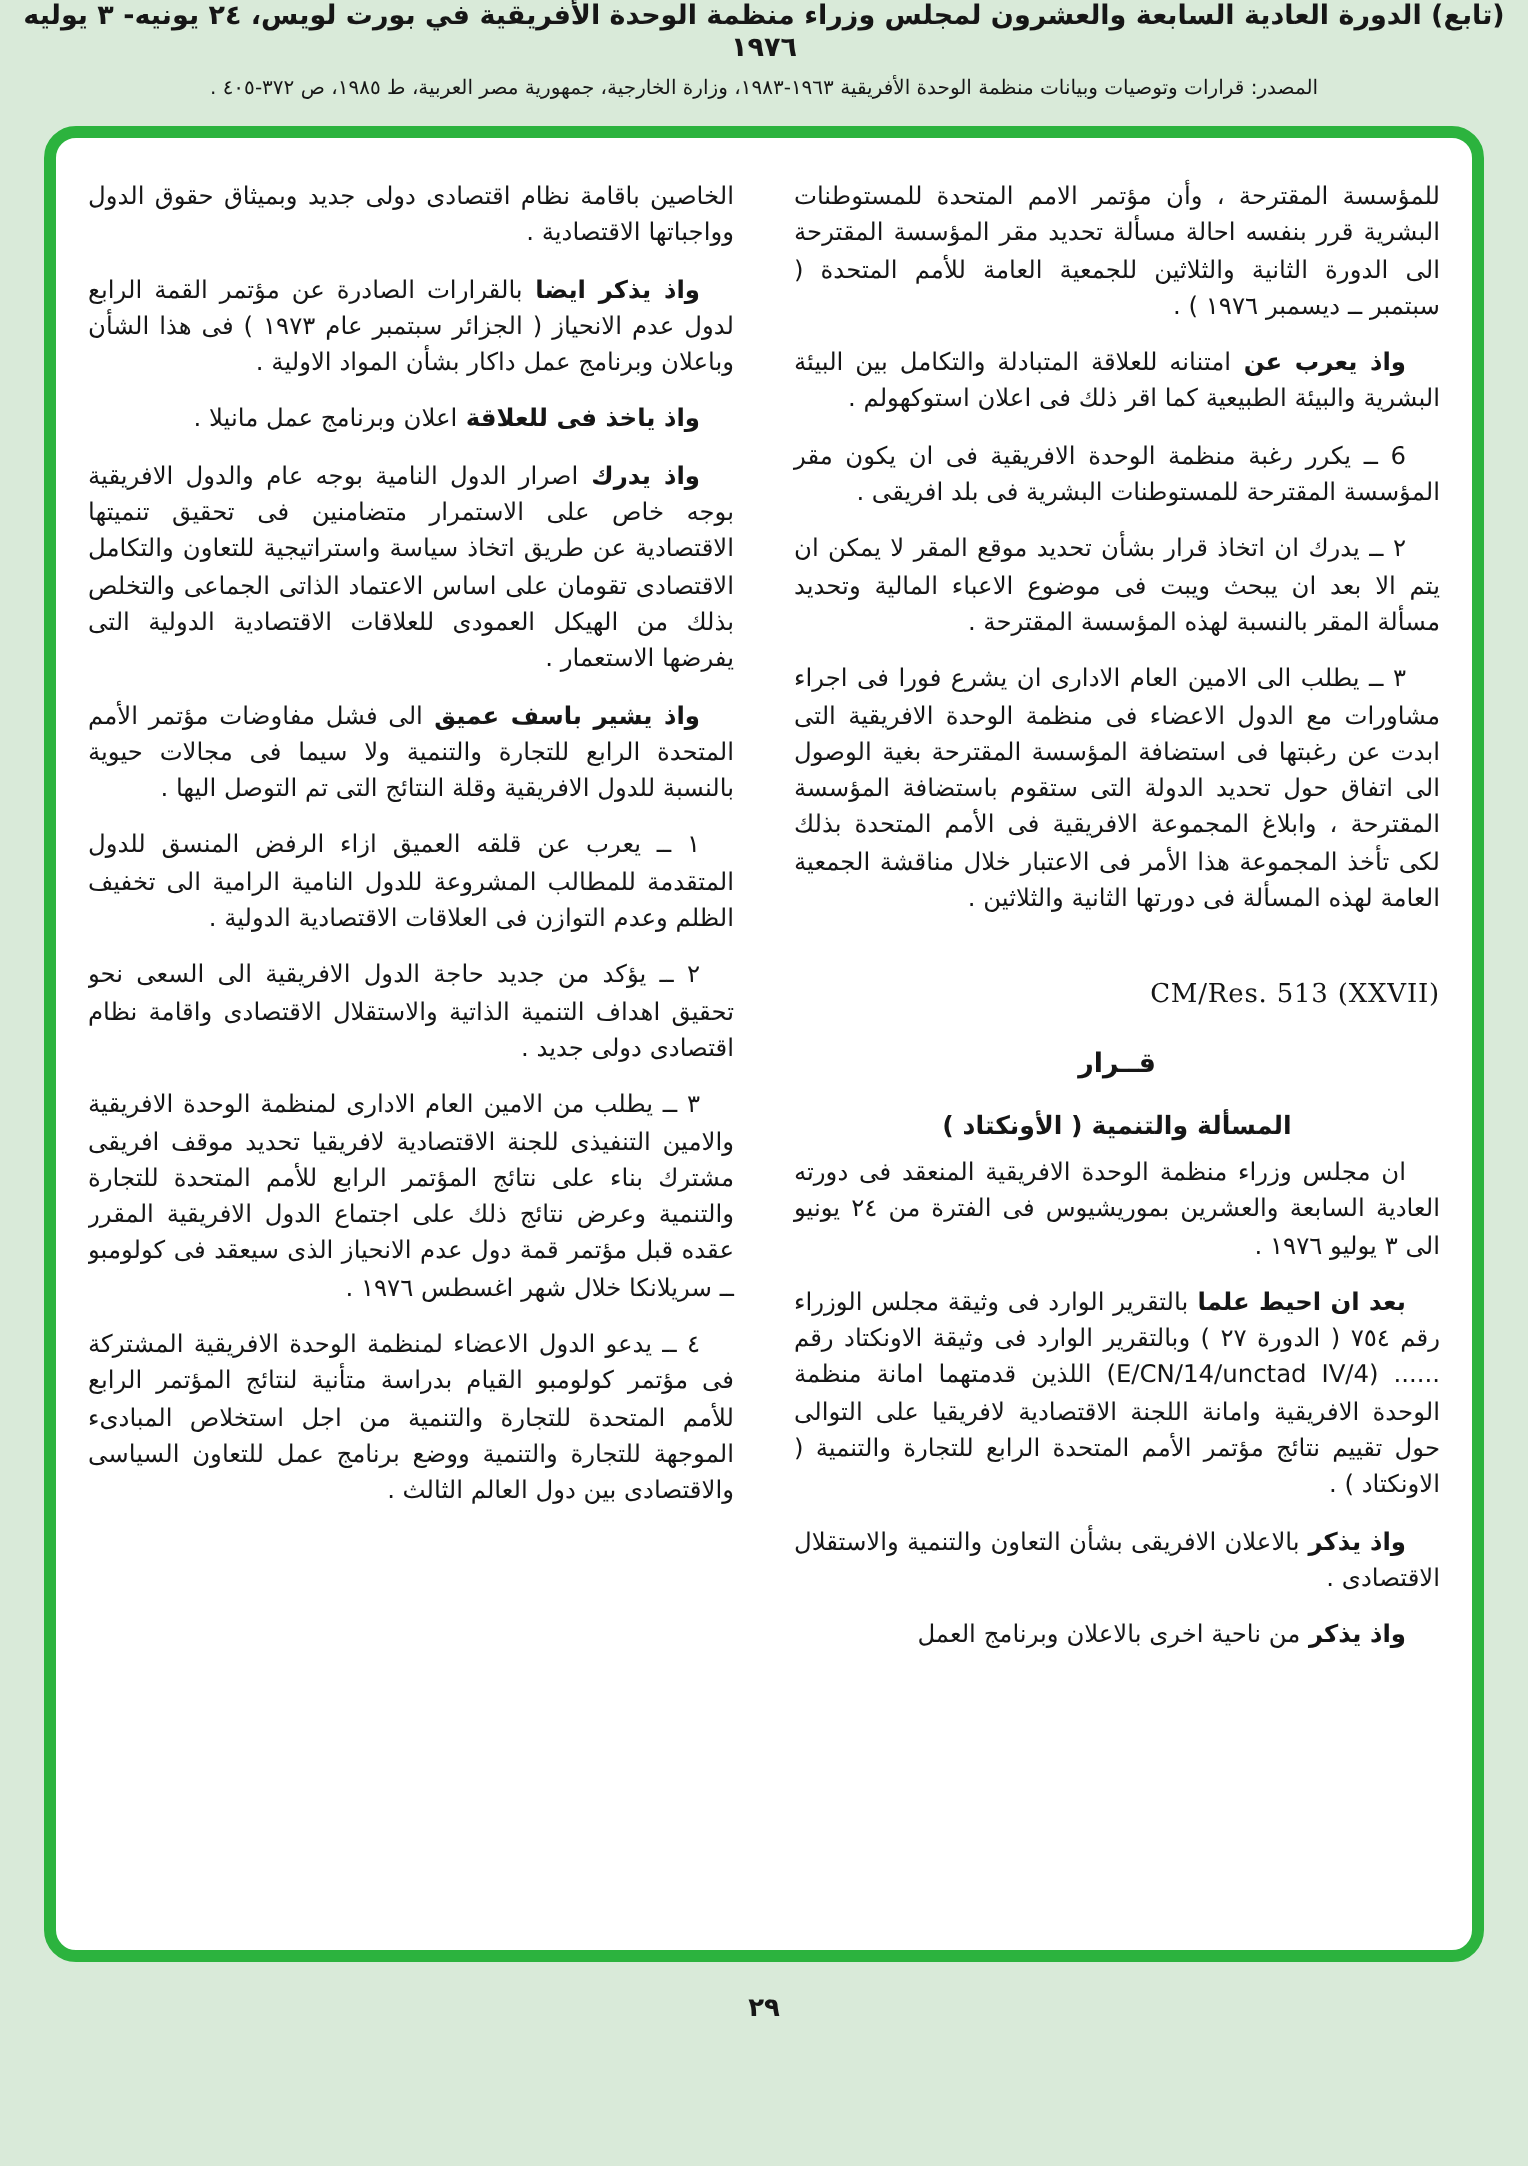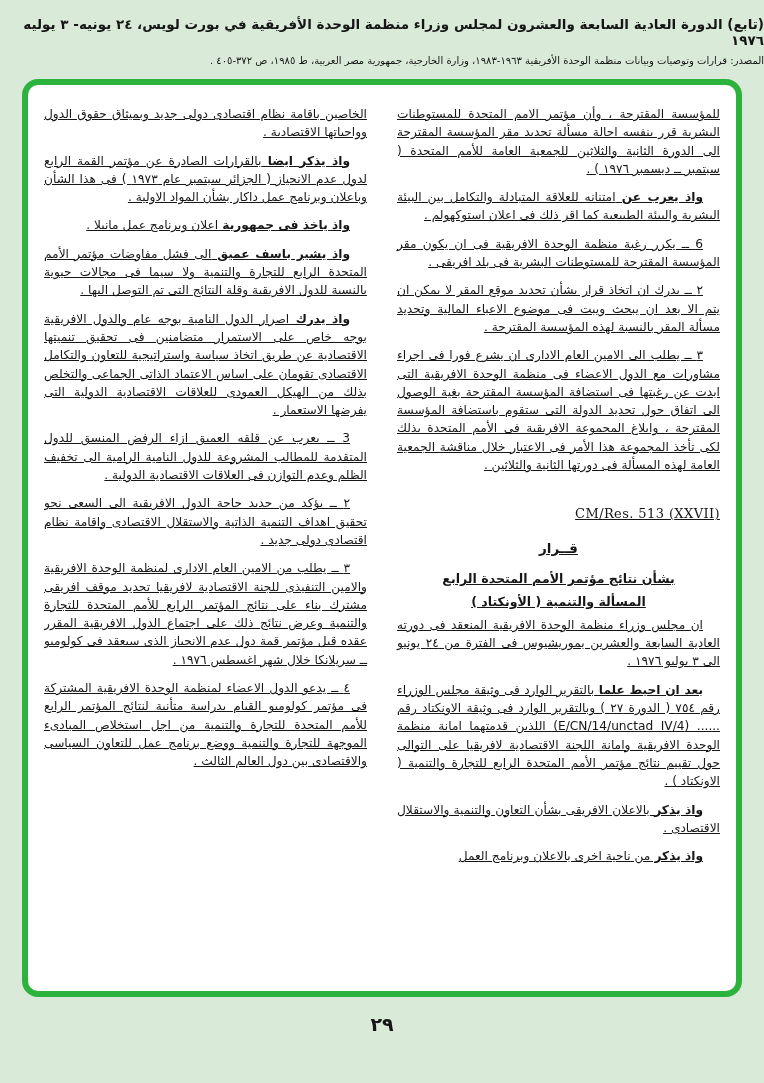--- a/index.html
+++ b/index.html
@@ -4,21 +4,21 @@
 <style>
   html,body { margin:0; padding:0; }
   body {
     width:764px; height:1083px;
     background:#d9ead9;
     font-family:"DejaVu Sans", sans-serif;
     color:#161616;
     overflow:hidden;
     position:relative;
   }
-  .header { direction:rtl; padding-top:16px; }
+  .header { direction:rtl; text-align:center; }
   .header-line1 { font-size:13.5px; font-weight:bold; letter-spacing:0; }
   .header-line2 { font-size:10px; font-weight:normal; margin-top:7px; }
   .frame {
     margin:13px 22px 0 22px;
     height:918px;
     box-sizing:border-box;
     background:#ffffff;
     border:6px solid #2cb33e;
     border-radius:16px;
     padding:20px 16px 10px 16px;
@@ -30,21 +30,20 @@
     gap:30px;
     height:100%;
     overflow:hidden;
   }
   .col {
     flex:1 1 0;
     min-width:0;
     font-size:12.2px;
     line-height:1.5;
     text-align:justify;
-    text-decoration:underline;
   }
   .blk { margin:0 0 10px 0; }
   .p  { text-indent:17px; }
   .p0 { text-indent:0; }
   .latin {
     direction:ltr;
     text-align:right;
     font-family:"DejaVu Serif", serif;
     font-size:13px;
     letter-spacing:0.4px;
@@ -65,21 +64,21 @@
     font-size:12.6px;
     text-indent:0;
     margin:0 0 4px 0;
   }
   .sub:last-of-type { margin-bottom:12px; }
   b { font-weight:bold;margin-top:44px; }
   .pagenum {
     direction:rtl;
     text-align:center;
     font-weight:bold;
-    font-size:19px;
+    font-size:13px;
     margin-top:16px;
   }
 </style>
 </head>
 <body>
 
 <div class="header">
   <div class="header-line1">(تابع) الدورة العادية السابعة والعشرون لمجلس وزراء منظمة الوحدة الأفريقية في بورت لويس، ٢٤ يونيه- ٣ يوليه ١٩٧٦</div>
   <div class="header-line2">المصدر: قرارات وتوصيات وبيانات منظمة الوحدة الأفريقية ١٩٦٣-١٩٨٣، وزارة الخارجية، جمهورية مصر العربية، ط ١٩٨٥، ص ٣٧٢-٤٠٥ .</div>
 </div>
@@ -87,34 +86,33 @@
 <div class="frame">
   <div class="cols">
     <div class="col">
         <p class="blk p0">للمؤسسة المقترحة ، وأن مؤتمر الامم المتحدة للمستوطنات البشرية قرر بنفسه احالة مسألة تحديد مقر المؤسسة المقترحة الى الدورة الثانية والثلاثين للجمعية العامة للأمم المتحدة ( سبتمبر ــ ديسمبر ١٩٧٦ ) .</p>
         <p class="blk p"><b>واذ يعرب عن </b>امتنانه للعلاقة المتبادلة والتكامل بين البيئة البشرية والبيئة الطبيعية كما اقر ذلك فى اعلان استوكهولم .</p>
         <p class="blk p">6 ــ يكرر رغبة منظمة الوحدة الافريقية فى ان يكون مقر المؤسسة المقترحة للمستوطنات البشرية فى بلد افريقى .</p>
         <p class="blk p">٢ ــ يدرك ان اتخاذ قرار بشأن تحديد موقع المقر لا يمكن ان يتم الا بعد ان يبحث ويبت فى موضوع الاعباء المالية وتحديد مسألة المقر بالنسبة لهذه المؤسسة المقترحة .</p>
         <p class="blk p">٣ ــ يطلب الى الامين العام الادارى ان يشرع فورا فى اجراء مشاورات مع الدول الاعضاء فى منظمة الوحدة الافريقية التى ابدت عن رغبتها فى استضافة المؤسسة المقترحة بغية الوصول الى اتفاق حول تحديد الدولة التى ستقوم باستضافة المؤسسة المقترحة ، وابلاغ المجموعة الافريقية فى الأمم المتحدة بذلك لكى تأخذ المجموعة هذا الأمر فى الاعتبار خلال مناقشة الجمعية العامة لهذه المسألة فى دورتها الثانية والثلاثين .</p>
         <p class="blk latin">CM/Res. 513 (XXVII)</p>
         <p class="blk title">قــرار</p>
-        <p class="blk sub">بشأن نتائج مؤتمر الأمم المتحدة الرابع</p>
         <p class="blk sub">المسألة والتنمية ( الأونكتاد )</p>
         <p class="blk p">ان مجلس وزراء منظمة الوحدة الافريقية المنعقد فى دورته العادية السابعة والعشرين بموريشيوس فى الفترة من ٢٤ يونيو الى ٣ يوليو ١٩٧٦ .</p>
         <p class="blk p"><b>بعد ان احيط علما </b>بالتقرير الوارد فى وثيقة مجلس الوزراء رقم ٧٥٤ ( الدورة ٢٧ ) وبالتقرير الوارد فى وثيقة الاونكتاد رقم ...... (E/CN/14/unctad IV/4) اللذين قدمتهما امانة منظمة الوحدة الافريقية وامانة اللجنة الاقتصادية لافريقيا على التوالى حول تقييم نتائج مؤتمر الأمم المتحدة الرابع للتجارة والتنمية ( الاونكتاد ) .</p>
         <p class="blk p"><b>واذ يذكر </b>بالاعلان الافريقى بشأن التعاون والتنمية والاستقلال الاقتصادى .</p>
         <p class="blk p"><b>واذ يذكر </b>من ناحية اخرى بالاعلان وبرنامج العمل</p>
       </div>
     <div class="col">
         <p class="blk p0">الخاصين باقامة نظام اقتصادى دولى جديد وبميثاق حقوق الدول وواجباتها الاقتصادية .</p>
         <p class="blk p"><b>واذ يذكر ايضا </b>بالقرارات الصادرة عن مؤتمر القمة الرابع لدول عدم الانحياز ( الجزائر سبتمبر عام ١٩٧٣ ) فى هذا الشأن وباعلان وبرنامج عمل داكار بشأن المواد الاولية .</p>
-        <p class="blk p"><b>واذ ياخذ فى جمهورية </b>اعلان وبرنامج عمل مانيلا .</p>
+        <p class="blk p"><b>واذ ياخذ فى للعلاقة </b>اعلان وبرنامج عمل مانيلا .</p>
+        <p class="blk p"><b>واذ يدرك </b>اصرار الدول النامية بوجه عام والدول الافريقية بوجه خاص على الاستمرار متضامنين فى تحقيق تنميتها الاقتصادية عن طريق اتخاذ سياسة واستراتيجية للتعاون والتكامل الاقتصادى تقومان على اساس الاعتماد الذاتى الجماعى والتخلص بذلك من الهيكل العمودى للعلاقات الاقتصادية الدولية التى يفرضها الاستعمار .</p>
         <p class="blk p"><b>واذ يشير باسف عميق </b>الى فشل مفاوضات مؤتمر الأمم المتحدة الرابع للتجارة والتنمية ولا سيما فى مجالات حيوية بالنسبة للدول الافريقية وقلة النتائج التى تم التوصل اليها .</p>
-        <p class="blk p"><b>واذ يدرك </b>اصرار الدول النامية بوجه عام والدول الافريقية بوجه خاص على الاستمرار متضامنين فى تحقيق تنميتها الاقتصادية عن طريق اتخاذ سياسة واستراتيجية للتعاون والتكامل الاقتصادى تقومان على اساس الاعتماد الذاتى الجماعى والتخلص بذلك من الهيكل العمودى للعلاقات الاقتصادية الدولية التى يفرضها الاستعمار .</p>
-        <p class="blk p">3 ــ يعرب عن قلقه العميق ازاء الرفض المنسق للدول المتقدمة للمطالب المشروعة للدول النامية الرامية الى تخفيف الظلم وعدم التوازن فى العلاقات الاقتصادية الدولية .</p>
+        <p class="blk p">١ ــ يعرب عن قلقه العميق ازاء الرفض المنسق للدول المتقدمة للمطالب المشروعة للدول النامية الرامية الى تخفيف الظلم وعدم التوازن فى العلاقات الاقتصادية الدولية .</p>
         <p class="blk p">٢ ــ يؤكد من جديد حاجة الدول الافريقية الى السعى نحو تحقيق اهداف التنمية الذاتية والاستقلال الاقتصادى واقامة نظام اقتصادى دولى جديد .</p>
         <p class="blk p">٣ ــ يطلب من الامين العام الادارى لمنظمة الوحدة الافريقية والامين التنفيذى للجنة الاقتصادية لافريقيا تحديد موقف افريقى مشترك بناء على نتائج المؤتمر الرابع للأمم المتحدة للتجارة والتنمية وعرض نتائج ذلك على اجتماع الدول الافريقية المقرر عقده قبل مؤتمر قمة دول عدم الانحياز الذى سيعقد فى كولومبو ــ سريلانكا خلال شهر اغسطس ١٩٧٦ .</p>
         <p class="blk p">٤ ــ يدعو الدول الاعضاء لمنظمة الوحدة الافريقية المشتركة فى مؤتمر كولومبو القيام بدراسة متأنية لنتائج المؤتمر الرابع للأمم المتحدة للتجارة والتنمية من اجل استخلاص المبادىء الموجهة للتجارة والتنمية ووضع برنامج عمل للتعاون السياسى والاقتصادى بين دول العالم الثالث .</p>
       </div>
   </div>
 </div>
 
 <div class="pagenum">٢٩</div>
 
 </body></html>

